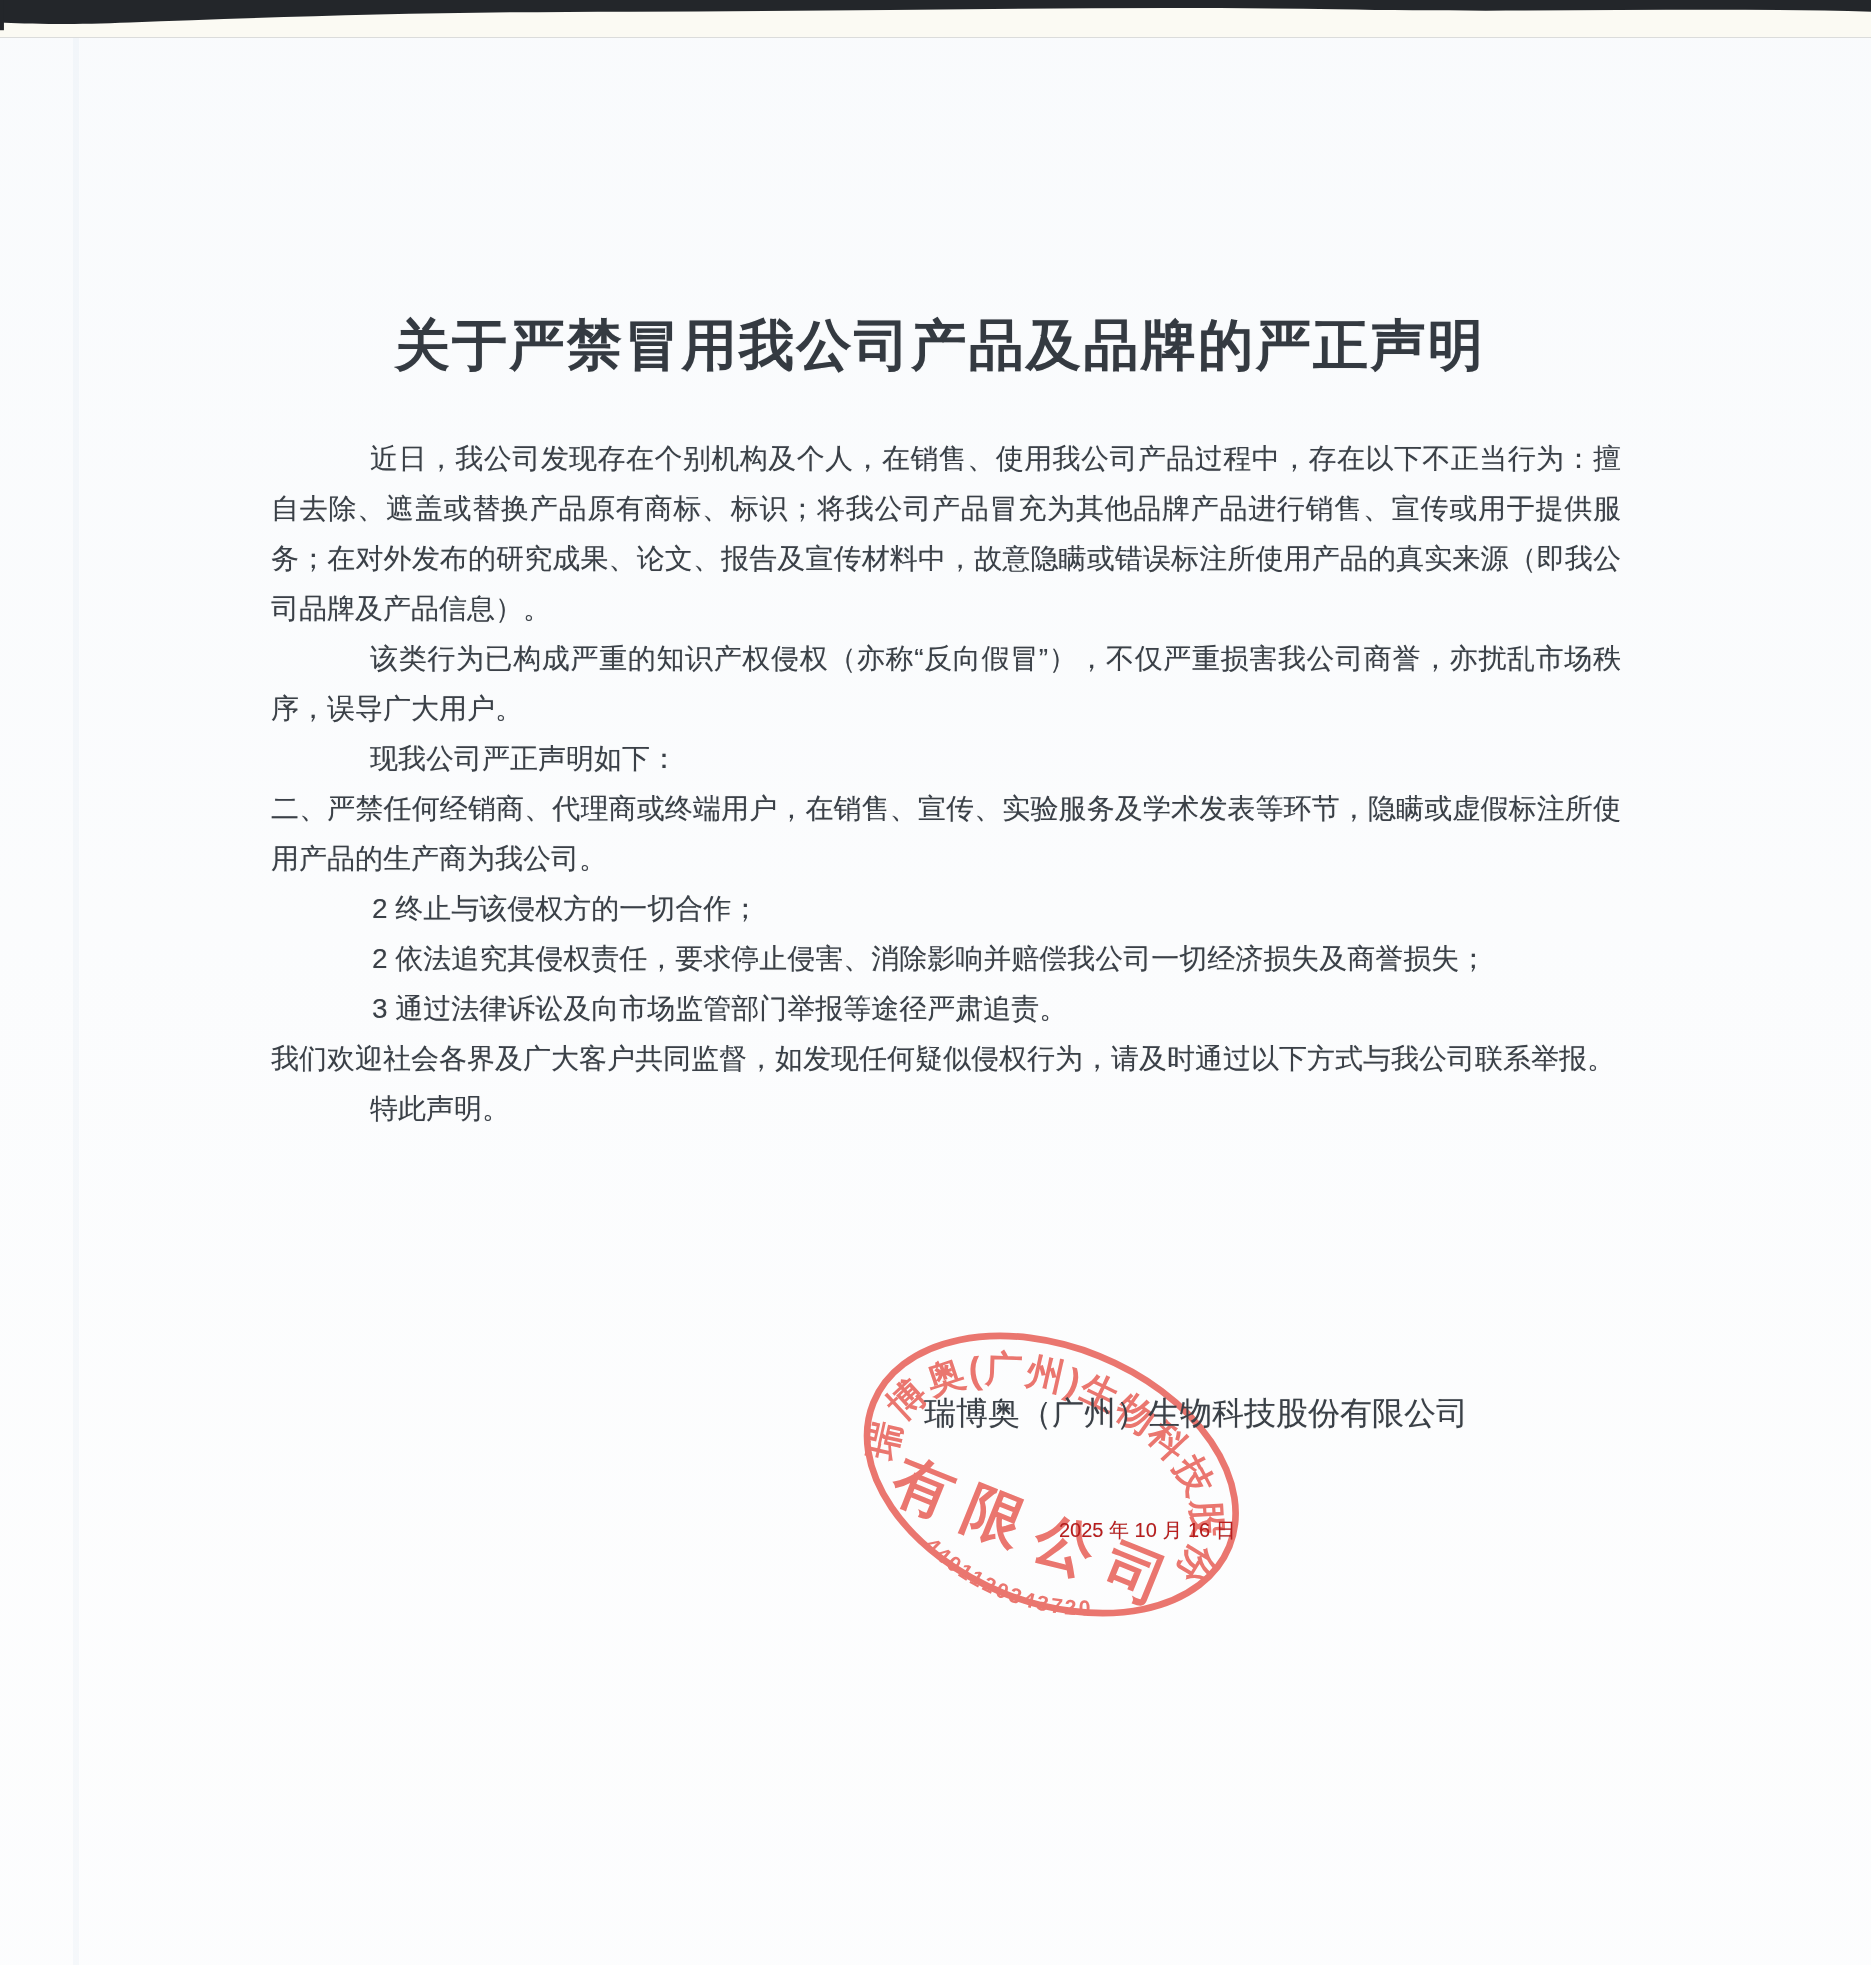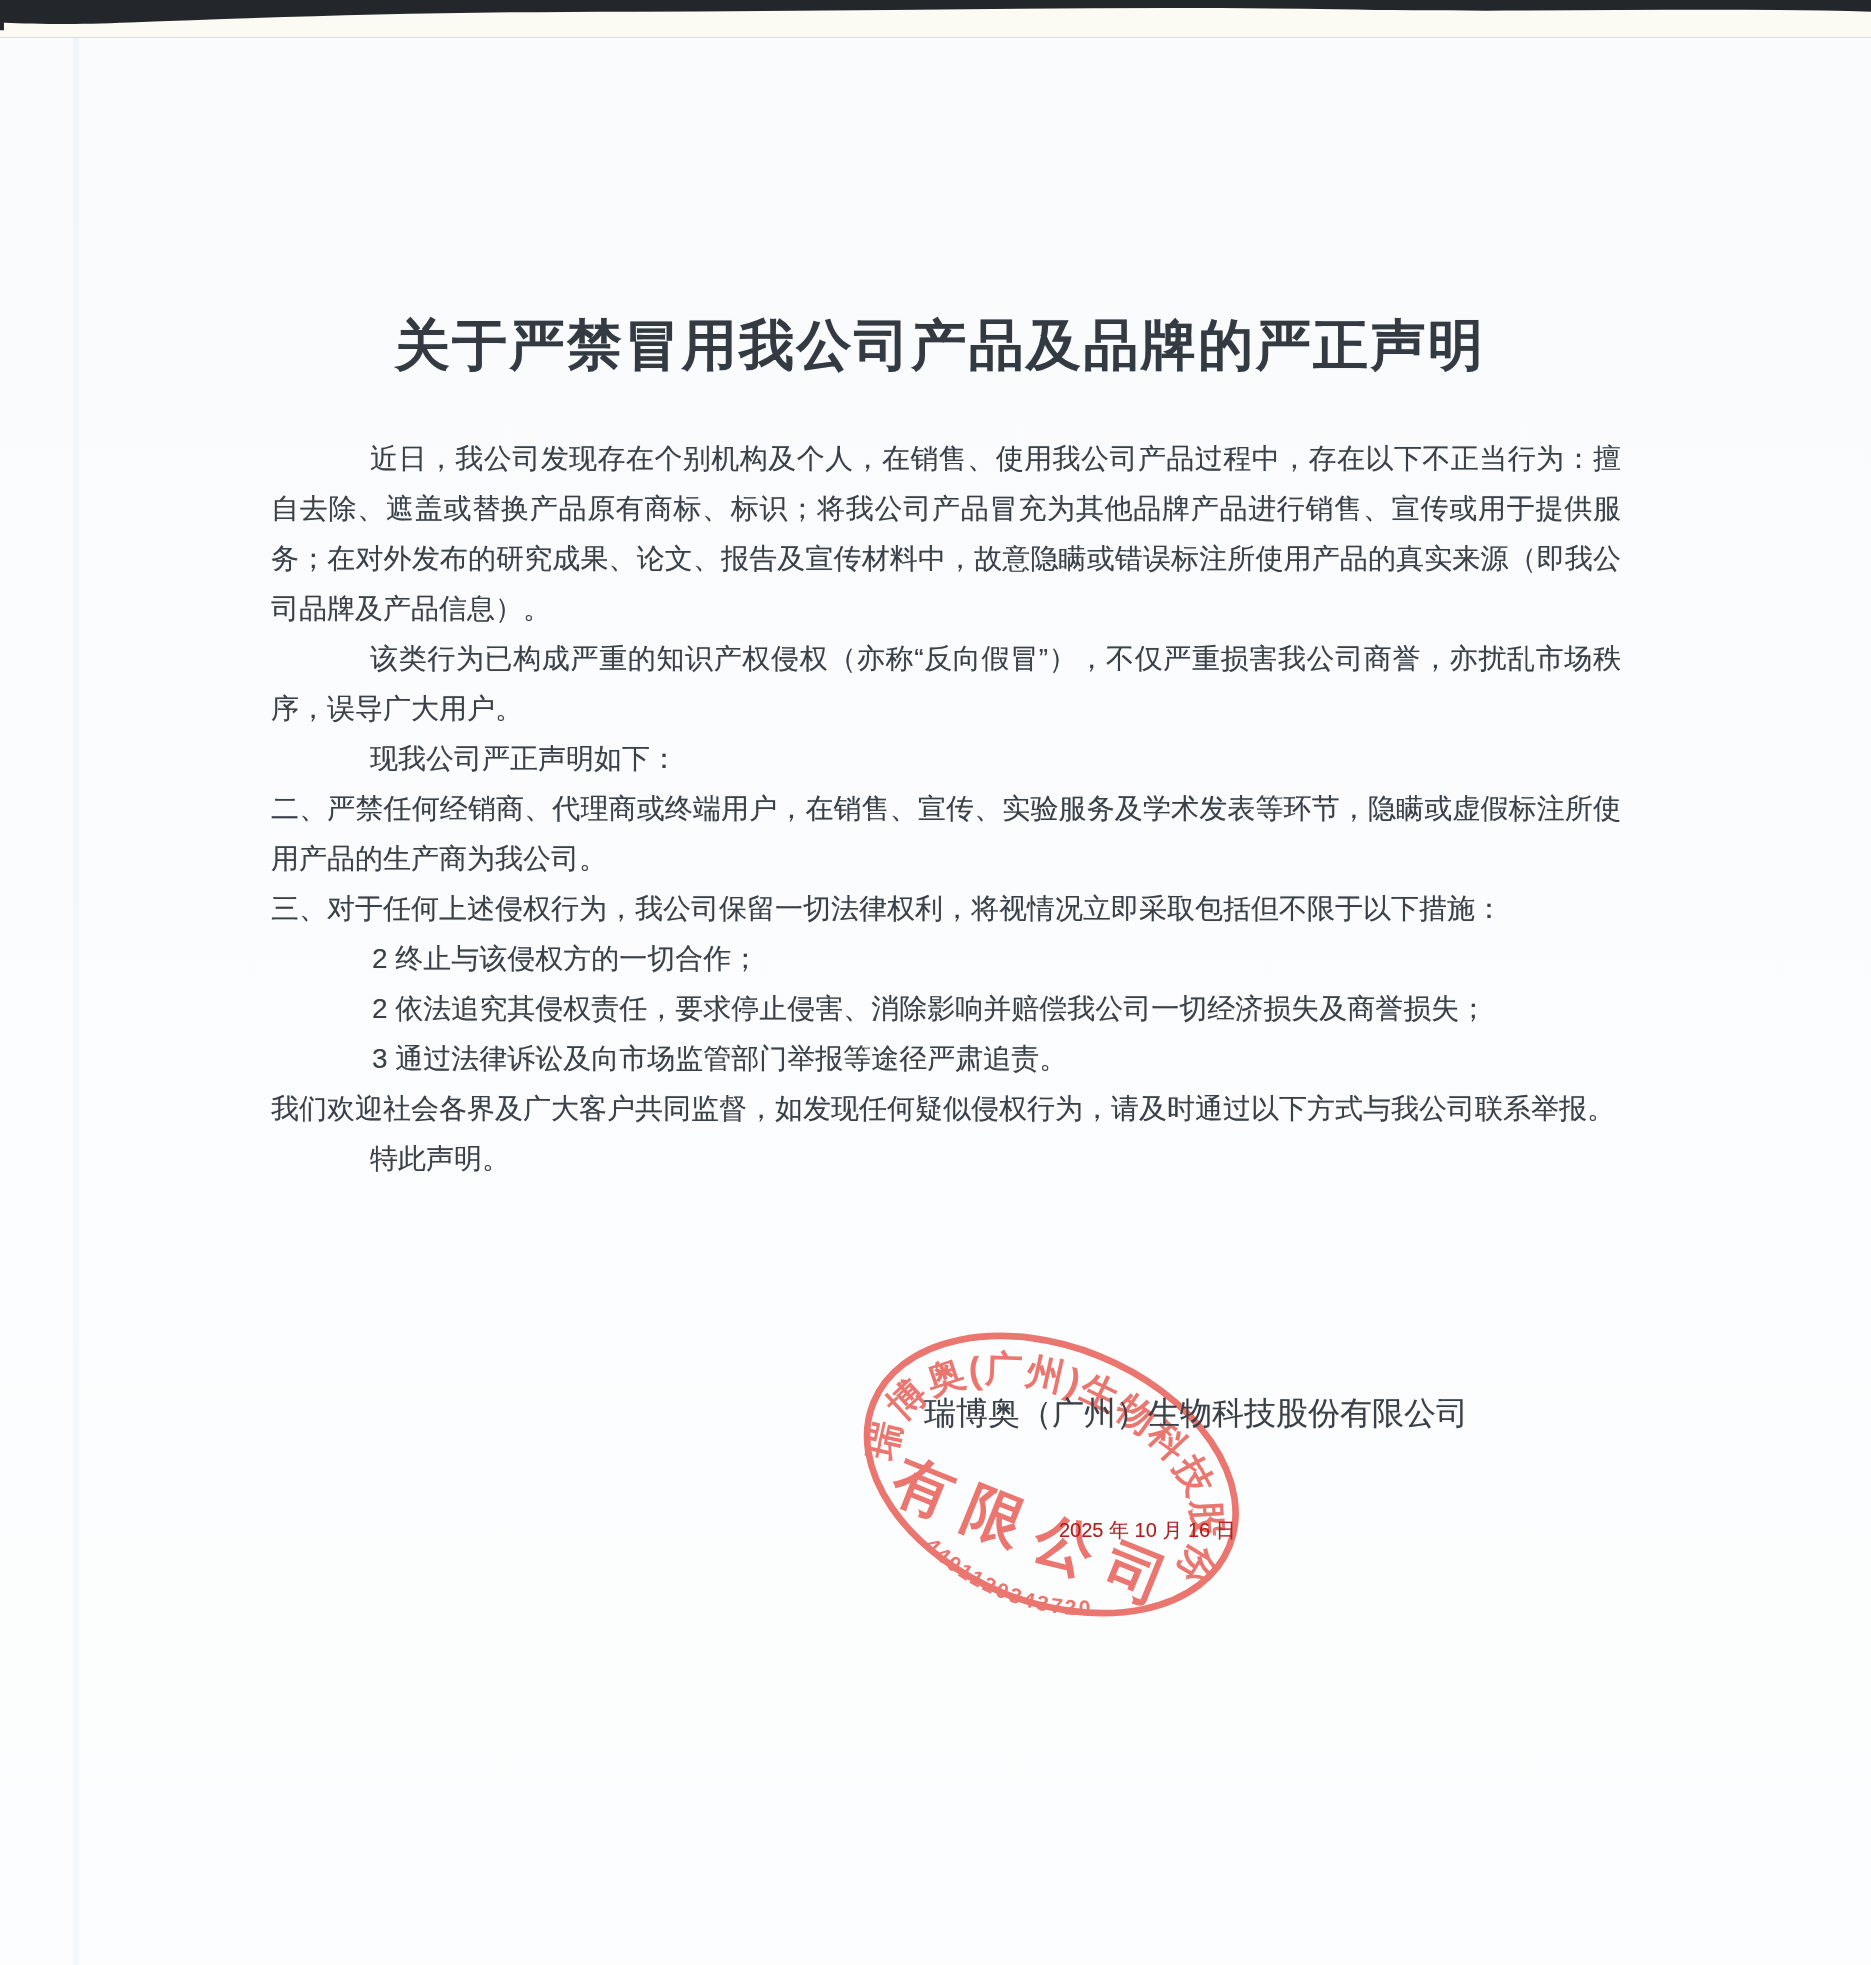--- a/index.html
+++ b/index.html
@@ -108,21 +108,20 @@
   <rect x="0" y="0" width="10" height="78" fill="#23262a"></rect>
 </svg>
 
 <h1 class="doc-title">关于严禁冒用我公司产品及品牌的严正声明</h1>
 
 <div class="body-text">
   <p class="p-indent">近日，我公司发现存在个别机构及个人，在销售、使用我公司产品过程中，存在以下不正当行为：擅自去除、遮盖或替换产品原有商标、标识；将我公司产品冒充为其他品牌产品进行销售、宣传或用于提供服务；在对外发布的研究成果、论文、报告及宣传材料中，故意隐瞒或错误标注所使用产品的真实来源（即我公司品牌及产品信息）。</p>
   <p class="p-indent">该类行为已构成严重的知识产权侵权（亦称“反向假冒”），不仅严重损害我公司商誉，亦扰乱市场秩序，误导广大用户。</p>
   <p class="p-indent">现我公司严正声明如下：</p>
   <p class="p-flush">二、严禁任何经销商、代理商或终端用户，在销售、宣传、实验服务及学术发表等环节，隐瞒或虚假标注所使用产品的生产商为我公司。</p>
-  <p class="p-flush">三、对于任何上述侵权行为，我公司保留一切法律权利，将视情况立即采取包括但不限于以下措施：</p>
   <p class="p-sub">2  终止与该侵权方的一切合作；</p>
   <p class="p-sub">2  依法追究其侵权责任，要求停止侵害、消除影响并赔偿我公司一切经济损失及商誉损失；</p>
   <p class="p-sub">3  通过法律诉讼及向市场监管部门举报等途径严肃追责。</p>
   <p class="p-flush">我们欢迎社会各界及广大客户共同监督，如发现任何疑似侵权行为，请及时通过以下方式与我公司联系举报。</p>
   <p class="p-indent">特此声明。</p>
 </div>
 
 <svg class="stamp" width="409" height="295" viewBox="0 0 1040 750">
   <defs>
     <path id="stamp-arc-top" d="M 127 465 A 398 252 0 1 1 907 465" fill="none"></path>

